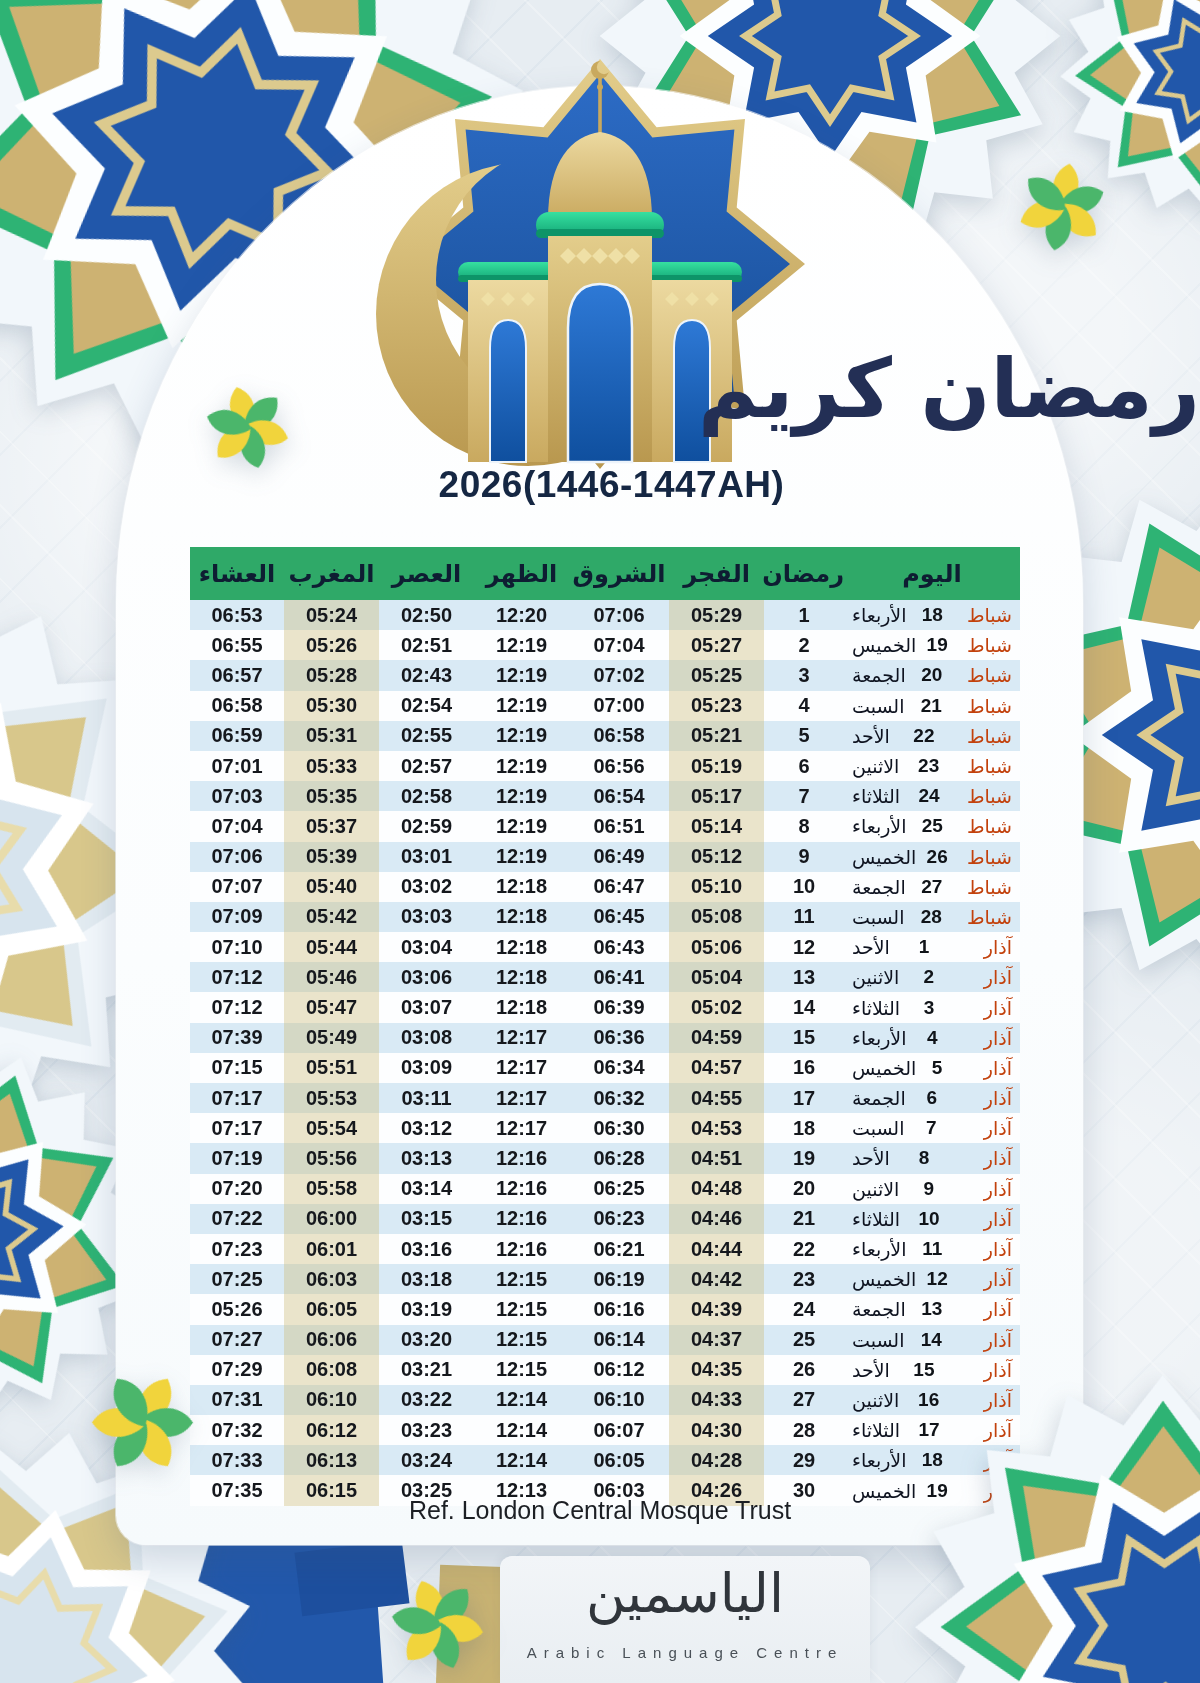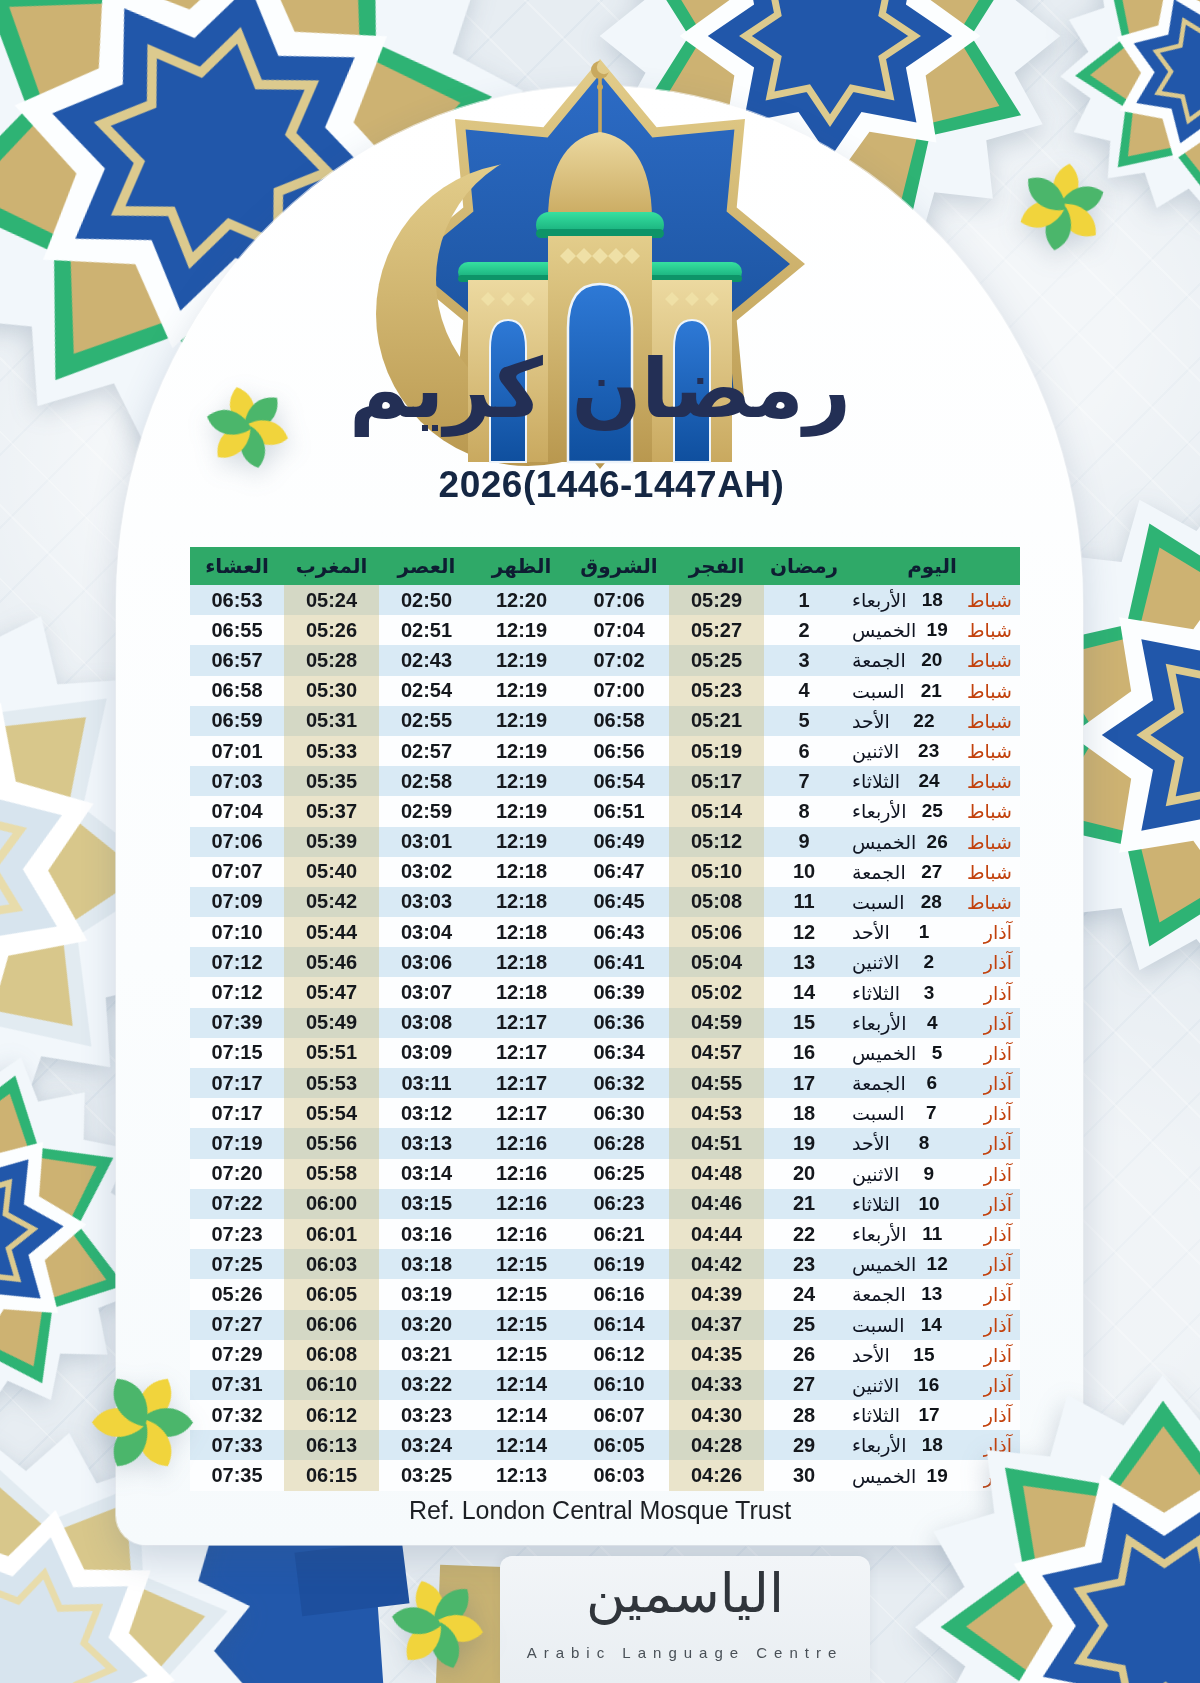--- a/index.html
+++ b/index.html
@@ -22,30 +22,30 @@
   .patch-blue-bl{left:-60px;top:1545px;width:440px;height:200px;background:#2258ab;transform:rotate(-4deg);border-radius:10px;}
 
   .arch-panel{position:absolute;left:116px;top:86px;width:967px;height:1459px;z-index:1;
         background:linear-gradient(180deg,#ffffff 0%,#fbfdfe 60%,#f6fafc 100%);
         border-radius:486px 486px 30px 30px / 520px 520px 30px 30px;
         box-shadow:0 14px 36px rgba(60,85,120,.20), 0 0 0 1px rgba(255,255,255,.65);}
 
   .mosque-wrap{position:absolute;left:360px;top:56px;width:480px;height:416px;z-index:3;}
   .mosque-wrap svg{width:100%;height:100%;}
 
-  .calligraphy{position:absolute;left:0;right:0;top:338px;z-index:4;text-align:center;
+  .calligraphy{position:absolute;left:0;right:0;top:338px;z-index:4;text-align:right;
         font-family:"DejaVu Sans",sans-serif;font-weight:700;font-size:82px;line-height:1.25;
         color:#232f55;}
   .year-title{position:absolute;left:0;right:0;top:464px;z-index:4;text-align:center;
         font-weight:700;font-size:37px;letter-spacing:.5px;color:#152743;margin-left:23px;}
 
   .prayer-table{position:absolute;left:190px;top:547px;z-index:4;}
   table{width:830px;border-collapse:collapse;table-layout:fixed;direction:rtl;}
-  thead th{background:#2fa968;height:38px;padding:0;
-        font-family:"DejaVu Sans",sans-serif;font-weight:700;font-size:20px;color:#0e1d32;}
+  thead th{background:#2fa968;height:53px;padding:0;
+        font-family:"DejaVu Sans",sans-serif;font-weight:700;font-size:24px;color:#0e1d32;}
   tbody tr{height:30.2px;}
   tbody tr:nth-child(odd){background:#d9eaf5;}
   tbody tr:nth-child(even){background:#fdfeff;}
   tbody td{padding:0;text-align:center;font-family:"Liberation Sans",sans-serif;
         font-weight:700;font-size:20px;color:#15181d;}
   td.hl{background:rgba(206,191,124,.40);}
   td.day-cell{padding:0 8px;}
   .day-inner{display:flex;direction:ltr;align-items:center;justify-content:space-between;}
   .day-inner .wd{font-family:"DejaVu Sans",sans-serif;font-weight:400;font-size:19px;color:#0e1320;text-align:left;}
   .day-inner .dt{font-family:"Liberation Sans",sans-serif;font-weight:600;font-size:19px;width:32px;text-align:center;color:#101419;}

